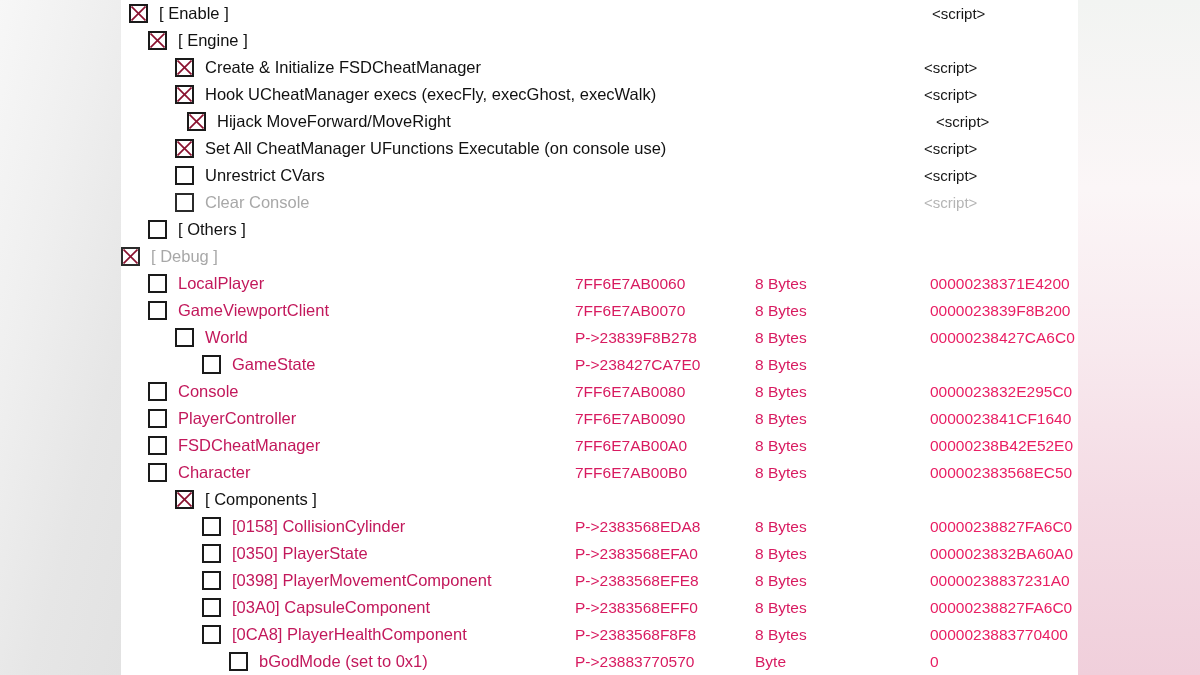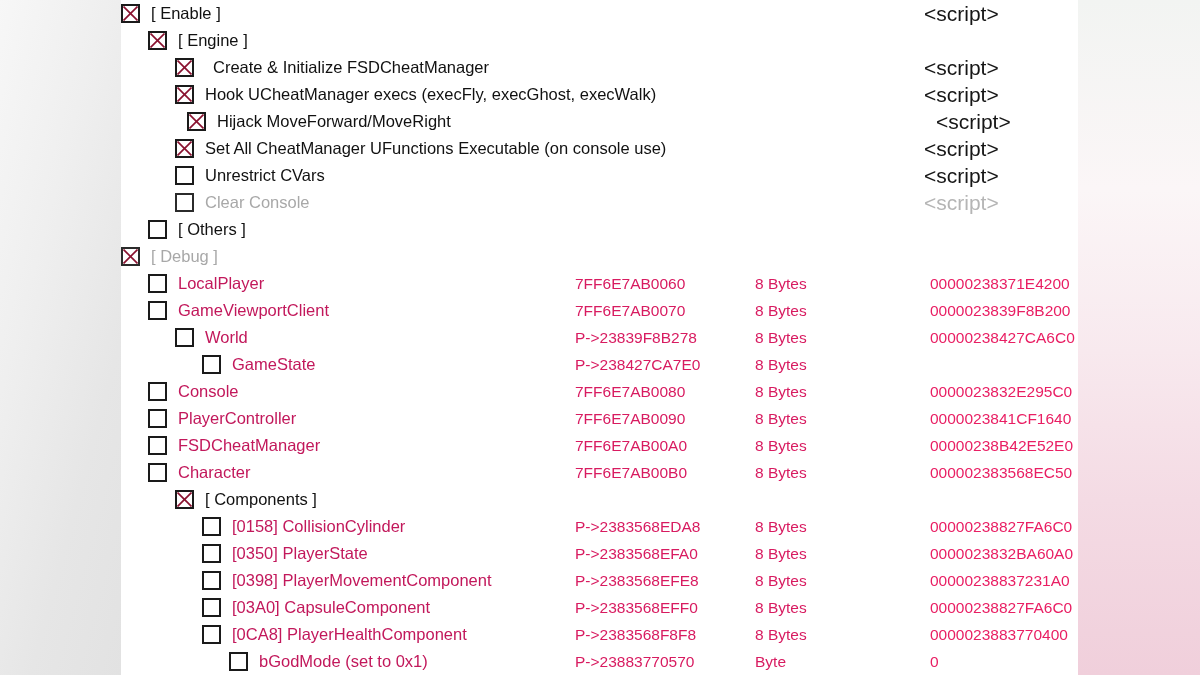--- a/index.html
+++ b/index.html
@@ -44,32 +44,32 @@
   .label{
     position:absolute;top:0;font-size:16.5px;color:#111111;
   }
   .label.pink{color:#c2185b;}
   .label.muted{color:#a8a8a8;}
   .label.bracket{color:#111111;}
 
   .col-addr{position:absolute;left:575px;top:0;font-size:15.5px;color:#d81b60;}
   .col-type{position:absolute;left:755px;top:0;font-size:15.5px;color:#d81b60;}
   .col-value{position:absolute;left:922px;top:0;font-size:15.5px;color:#e91e63;margin-left:8px;}
-  .col-script{position:absolute;left:924px;top:0;font-size:21px;color:#161616;text-align:right;}
+  .col-script{position:absolute;left:924px;top:0;font-size:15px;color:#161616;text-align:right;}
   .col-script.muted{color:#b5b5b5;}
 </style>
 </head>
 <body>
 
 <div id="root">
 
   <div class="page-surface"></div>
 
   <div class="tree" id="tree">
-      <div class="row" style="top: 0px;">
+      <div class="row" style="top: 0px; margin-left: 8px;">
         <div class="cb" style="left: 121px;">
           <svg viewBox="0 0 15 15">
             <line class="xline" x1="0.5" y1="0.5" x2="14.5" y2="14.5"></line>
             <line class="xline" x1="14.5" y1="0.5" x2="0.5" y2="14.5"></line>
           </svg>
         </div>
         <span class="label bracket" style="left: 151px;">[ Enable ]</span>
         <span class="col-script">&lt;script&gt;</span>
       </div>
       <div class="row" style="top: 27px;">
@@ -81,21 +81,21 @@
         </div>
         <span class="label bracket" style="left: 178px;">[ Engine ]</span>
       </div>
       <div class="row" style="top: 54px;">
         <div class="cb" style="left: 175px;">
           <svg viewBox="0 0 15 15">
             <line class="xline" x1="0.5" y1="0.5" x2="14.5" y2="14.5"></line>
             <line class="xline" x1="14.5" y1="0.5" x2="0.5" y2="14.5"></line>
           </svg>
         </div>
-        <span class="label bracket" style="left: 205px; margin-left: 8px;">Create &amp; Initialize FSDCheatManager</span>
+        <span class="label bracket" style="left: 205px;">Create &amp; Initialize FSDCheatManager</span>
         <span class="col-script">&lt;script&gt;</span>
       </div>
       <div class="row" style="top: 81px;">
         <div class="cb" style="left: 175px;">
           <svg viewBox="0 0 15 15">
             <line class="xline" x1="0.5" y1="0.5" x2="14.5" y2="14.5"></line>
             <line class="xline" x1="14.5" y1="0.5" x2="0.5" y2="14.5"></line>
           </svg>
         </div>
         <span class="label bracket" style="left: 205px;">Hook UCheatManager execs (execFly, execGhost, execWalk)</span>

